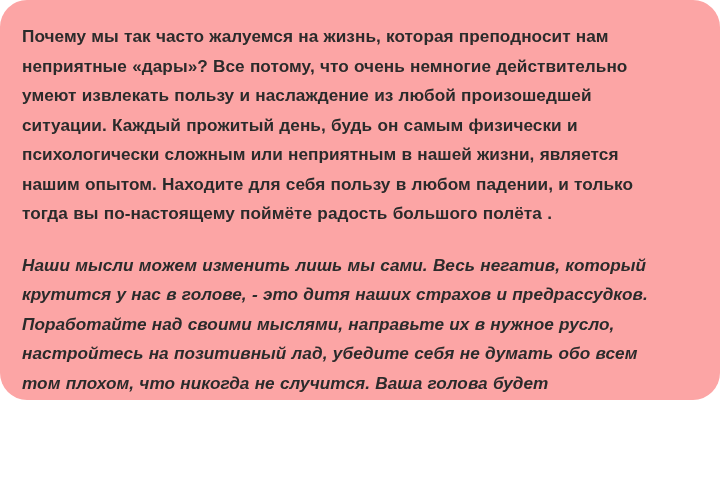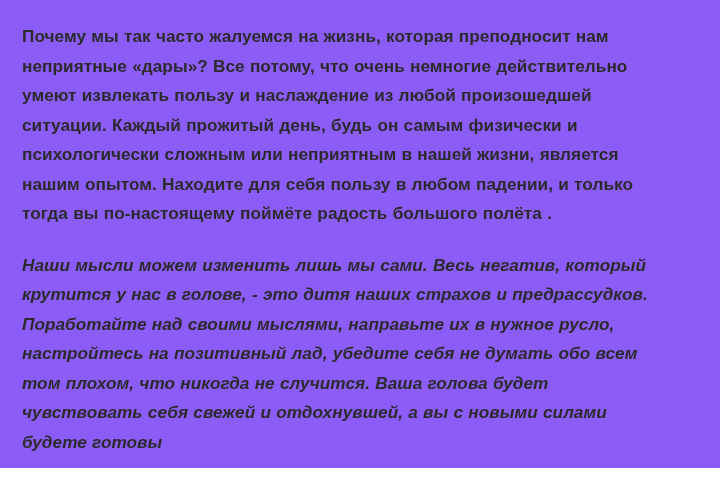--- a/index.html
+++ b/index.html
@@ -3,24 +3,25 @@
 <meta charset="utf-8">
 <style>
   html, body {
     margin: 0;
     padding: 0;
     background: #ffffff;
   }
   #page {
     position: relative;
     width: 720px;
-    height: 468px;
-    background: #8b5cf6;
+    height: 400px;
+    background: #fca5a5;
     overflow: hidden;
     font-family: "Liberation Sans", sans-serif;
+    border-radius: 27px;
   }
   .text-body {
     position: absolute;
     left: 22px;
     top: 22px;
     width: 648px;
   }
   .para {
     margin: 0 0 22px 0;
     font-family: "Liberation Sans", sans-serif;

